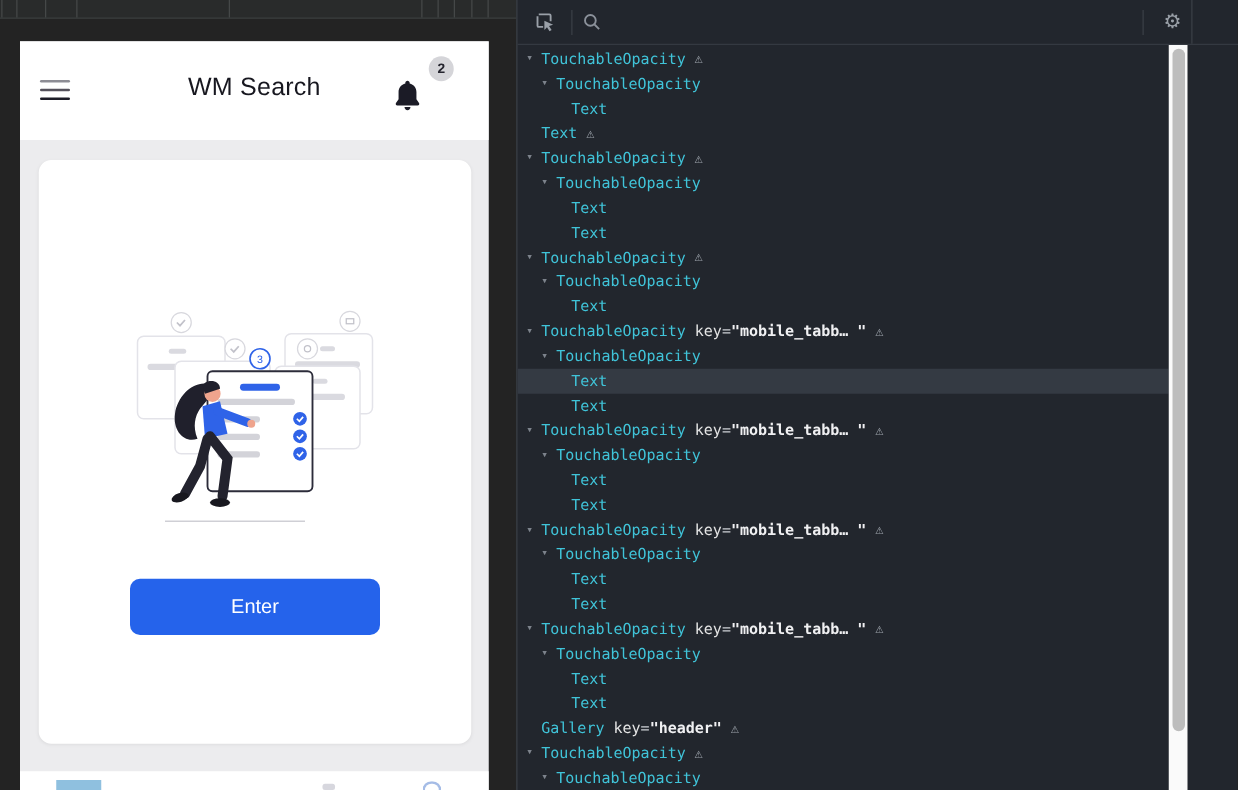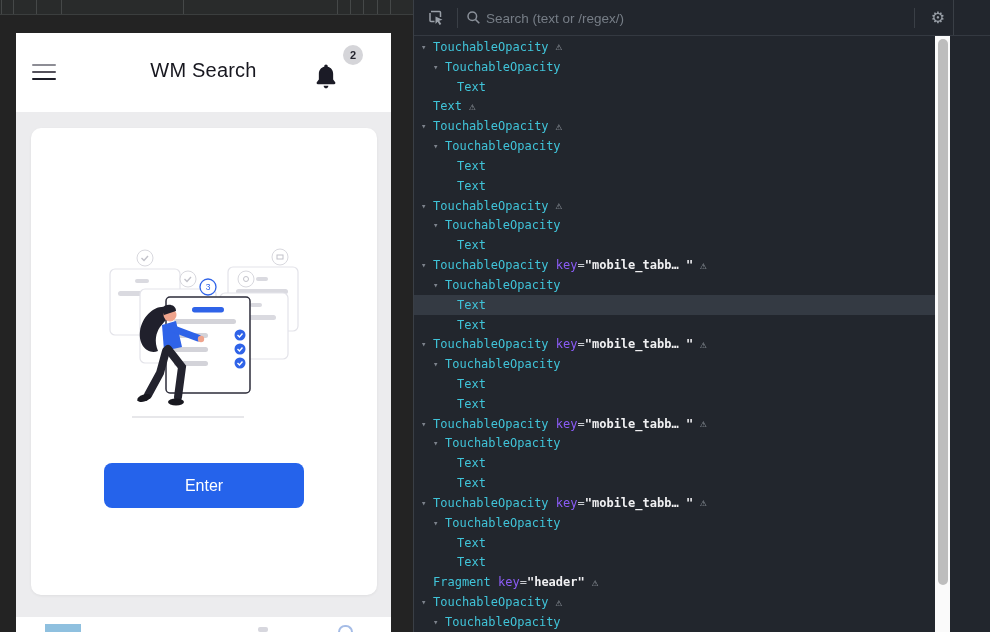--- a/index.html
+++ b/index.html
@@ -61,21 +61,21 @@
               border:none; color:#9aa0a8; font-size:16px; line-height:28px; cursor:pointer; }
 
   .tree { position:absolute; left:0; top:37px; width:521px; height:595px; overflow:hidden;
           font-family:"DejaVu Sans Mono", monospace; font-size:12px; }
   .tree-row { height:19.83px; display:flex; align-items:center; padding-left:7px;
               white-space:pre; cursor:pointer; }
   .tree-row.selected { background:#343a43; }
   .t-indent { display:inline-block; height:1px; }
   .t-arrow { display:inline-block; width:12px; color:#7d838c; font-size:9px; text-align:left; }
   .t-name { color:#40c4d9; }
-  .t-attr { color:#8b5cf6; }
+  .t-attr { color:#e5e5e5; }
   .t-eq { color:#c8cbd0; }
   .t-val { color:#f0f0f2; font-weight:bold; }
   .t-warn { color:#9aa0a8; font-size:11px; margin-left:7px; }
 
   .sb-track { position:absolute; left:521px; top:36px; width:15px; height:596px; background:#fafafa; }
   .sb-thumb { position:absolute; left:2.5px; top:3px; width:10px; height:546px;
               background:#bdbdbd; border-radius:6px; cursor:pointer; }
 </style>
 </head>
 <body>
@@ -196,21 +196,20 @@
         <path d="M8.5 8.5 L15.5 11.8 L12.2 12.8 L14.3 16 L12.6 17 L10.6 13.8 L8.5 16 Z" fill="#9aa0a8"></path>
       </svg>
     </button>
     <span class="vdiv d1"></span>
     <span class="search-icon-wrap">
       <svg width="15" height="15" viewBox="0 0 15 15">
         <circle cx="6.3" cy="6.3" r="4.3" fill="none" stroke="#8b919a" stroke-width="1.5"></circle>
         <line x1="9.6" y1="9.6" x2="13.3" y2="13.3" stroke="#8b919a" stroke-width="1.5"></line>
       </svg>
     </span>
-    <input class="search-input" type="text" placeholder="Search (text or /regex/)" style="">
     <span class="vdiv d2"></span>
     <button class="gear-btn">⚙</button>
     <span class="vdiv d3"></span>
   </div>
 
   <div class="tree" id="tree">
       <div class="tree-row"><span class="t-indent" style="width: 0px;"></span><span class="t-arrow">▾</span><span class="t-name">TouchableOpacity</span><span class="t-warn">⚠</span></div>
       <div class="tree-row"><span class="t-indent" style="width: 12px;"></span><span class="t-arrow">▾</span><span class="t-name">TouchableOpacity</span></div>
       <div class="tree-row"><span class="t-indent" style="width: 24px;"></span><span class="t-arrow"></span><span class="t-name">Text</span></div>
       <div class="tree-row"><span class="t-indent" style="width: 0px;"></span><span class="t-arrow"></span><span class="t-name">Text</span><span class="t-warn">⚠</span></div>
@@ -230,21 +229,21 @@
       <div class="tree-row"><span class="t-indent" style="width: 24px;"></span><span class="t-arrow"></span><span class="t-name">Text</span></div>
       <div class="tree-row"><span class="t-indent" style="width: 24px;"></span><span class="t-arrow"></span><span class="t-name">Text</span></div>
       <div class="tree-row"><span class="t-indent" style="width: 0px;"></span><span class="t-arrow">▾</span><span class="t-name">TouchableOpacity</span><span class="t-attr"> key</span><span class="t-eq">=</span><span class="t-val">"mobile_tabb… "</span><span class="t-warn">⚠</span></div>
       <div class="tree-row"><span class="t-indent" style="width: 12px;"></span><span class="t-arrow">▾</span><span class="t-name">TouchableOpacity</span></div>
       <div class="tree-row"><span class="t-indent" style="width: 24px;"></span><span class="t-arrow"></span><span class="t-name">Text</span></div>
       <div class="tree-row"><span class="t-indent" style="width: 24px;"></span><span class="t-arrow"></span><span class="t-name">Text</span></div>
       <div class="tree-row"><span class="t-indent" style="width: 0px;"></span><span class="t-arrow">▾</span><span class="t-name">TouchableOpacity</span><span class="t-attr"> key</span><span class="t-eq">=</span><span class="t-val">"mobile_tabb… "</span><span class="t-warn">⚠</span></div>
       <div class="tree-row"><span class="t-indent" style="width: 12px;"></span><span class="t-arrow">▾</span><span class="t-name">TouchableOpacity</span></div>
       <div class="tree-row"><span class="t-indent" style="width: 24px;"></span><span class="t-arrow"></span><span class="t-name">Text</span></div>
       <div class="tree-row"><span class="t-indent" style="width: 24px;"></span><span class="t-arrow"></span><span class="t-name">Text</span></div>
-      <div class="tree-row"><span class="t-indent" style="width: 0px;"></span><span class="t-arrow"></span><span class="t-name">Fragment</span><span class="t-attr"> key</span><span class="t-eq">=</span><span class="t-val">"header"</span><span class="t-warn">⚠</span></div>
+      <div class="tree-row"><span class="t-indent" style="width: 0px;"></span><span class="t-arrow"></span><span class="t-name">Gallery</span><span class="t-attr"> key</span><span class="t-eq">=</span><span class="t-val">"header"</span><span class="t-warn">⚠</span></div>
       <div class="tree-row"><span class="t-indent" style="width: 0px;"></span><span class="t-arrow">▾</span><span class="t-name">TouchableOpacity</span><span class="t-warn">⚠</span></div>
       <div class="tree-row"><span class="t-indent" style="width: 12px;"></span><span class="t-arrow">▾</span><span class="t-name">TouchableOpacity</span></div>
     </div>
 
   <div class="sb-track">
     <div class="sb-thumb"></div>
   </div>
 </div>
 
 </body></html>

